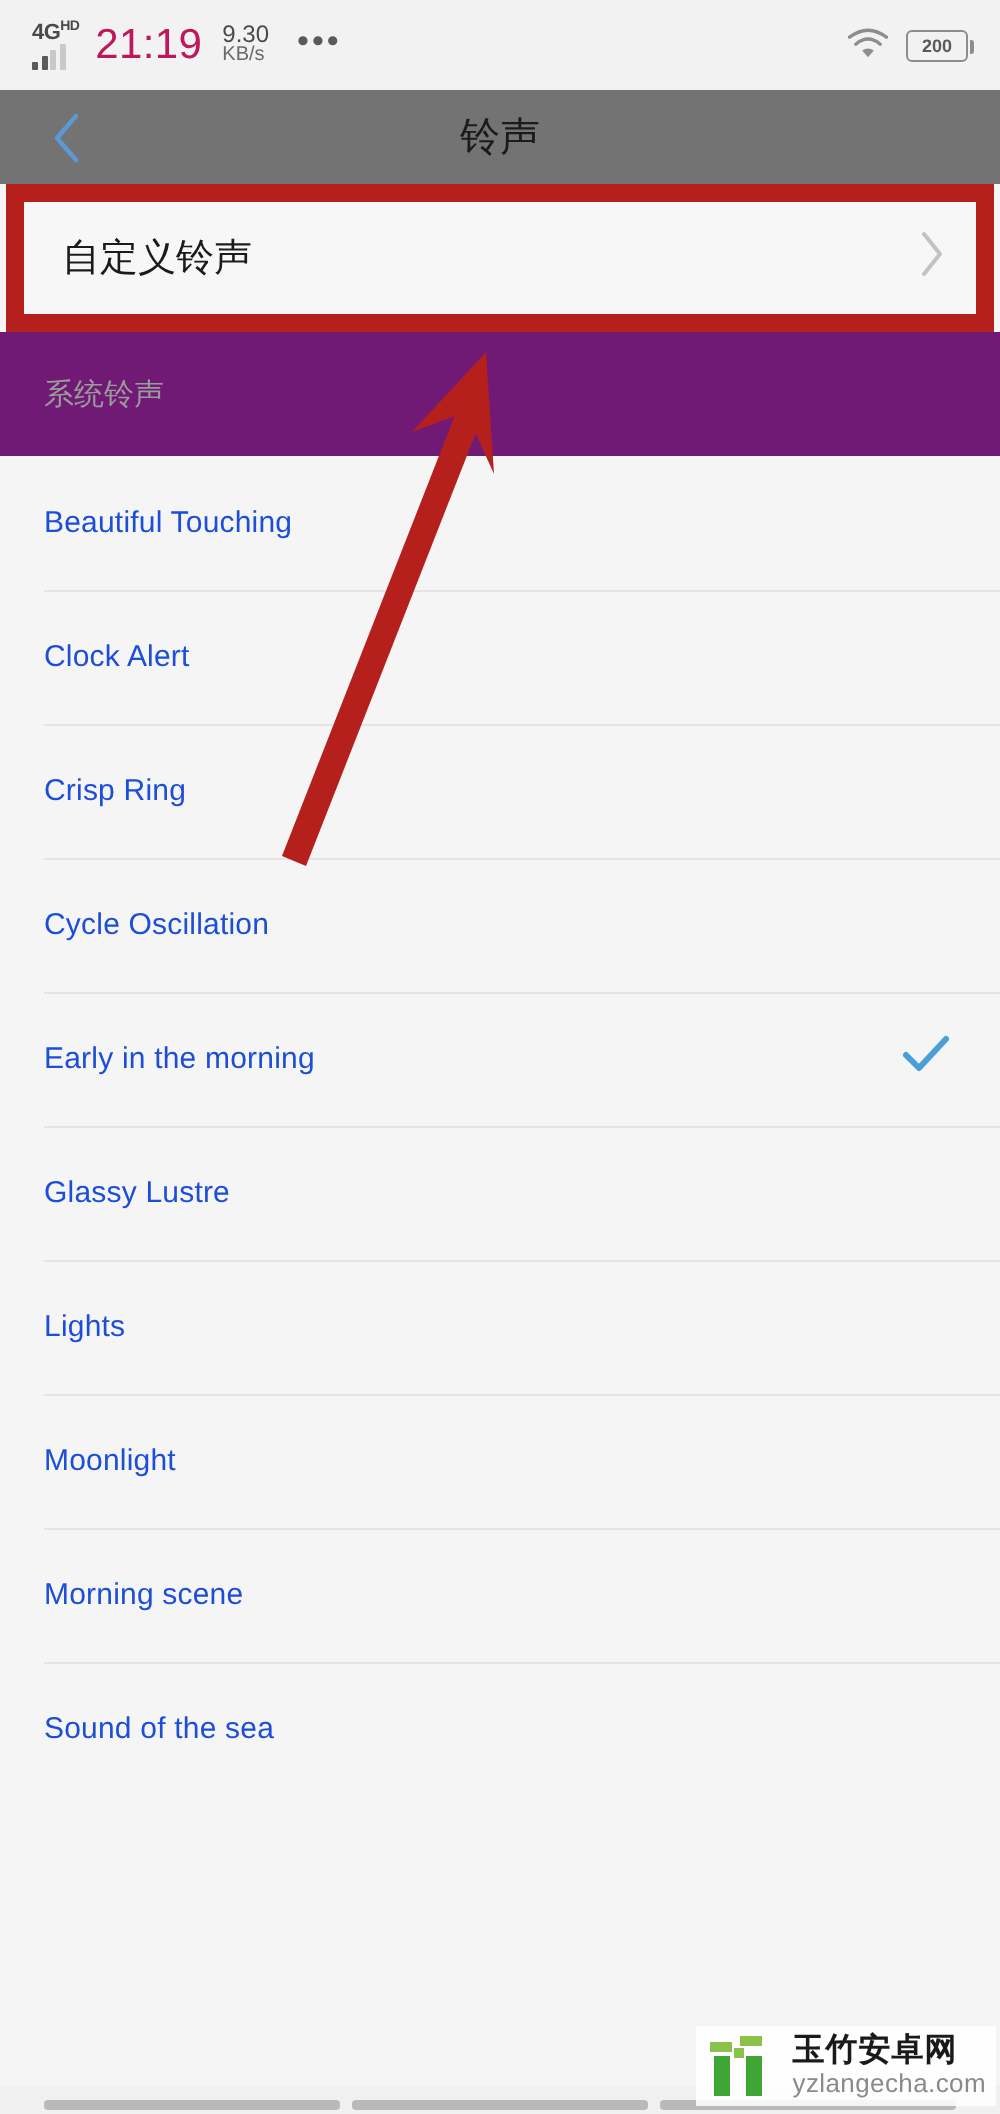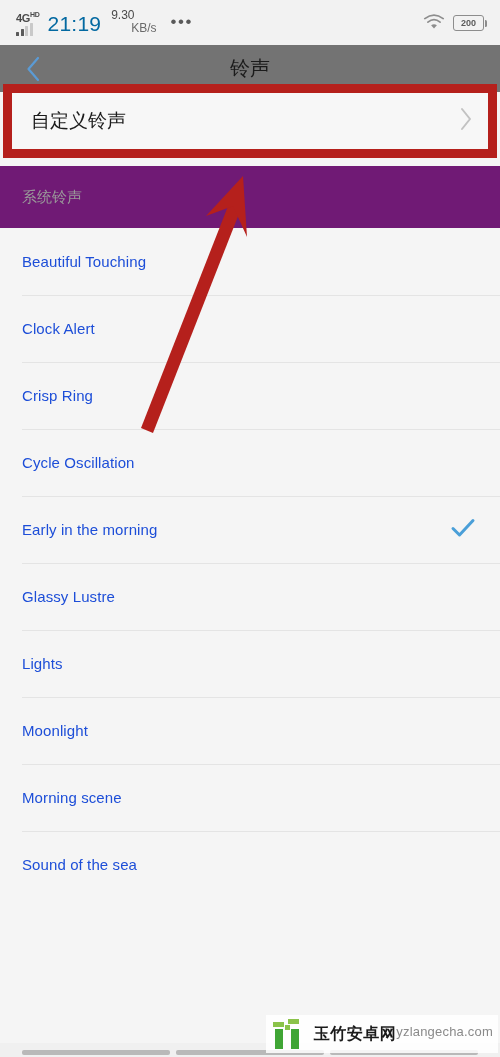--- a/index.html
+++ b/index.html
@@ -18,45 +18,45 @@
   .sb-left{ display:flex; align-items:flex-end; gap:5px; }
   .sig-wrap{ display:flex; flex-direction:column; align-items:flex-start; line-height:1; }
   .net-label{ font-size:11px; font-weight:bold; color:#4a4a4a; letter-spacing:-0.3px; }
   .net-label sup{ font-size:7px; vertical-align:super; }
   .bars{ display:flex; align-items:flex-end; gap:1.5px; height:11px; margin-top:1px;}
   .bars i{ display:block; width:3px; background:#5a5a5a; border-radius:.5px; }
   .bars i:nth-child(1){ height:4px; }
   .bars i:nth-child(2){ height:7px; }
   .bars i:nth-child(3){ height:10px; background:#c9c9c9; }
   .bars i:nth-child(4){ height:13px; background:#c9c9c9; }
-  .clock{ font-size:21px; color:#0369a1; letter-spacing:.2px; margin-left:3px; }
+  .clock{ font-size:21px; color:#be185d; letter-spacing:.2px; margin-left:3px; }
   .speed{ display:flex; flex-direction:column; line-height:1.05; margin-left:5px; margin-bottom:1px;}
   .speed .v{ font-size:12px; color:#4a4a4a; }
-  .speed .u{ font-size:12px; color:#6a6a6a;margin-left:20px; }
+  .speed .u{ font-size:10px; color:#6a6a6a; }
   .dots{ font-size:17px; color:#5a5a5a; letter-spacing:1.5px; margin-left:9px; margin-bottom:4px; }
   .sb-right{ margin-left:auto; display:flex; align-items:center; gap:8px; }
   .battery{
     position:relative; width:31px; height:16px; border:1.5px solid #8d8d8d;
     border-radius:3px; display:flex; align-items:center; justify-content:center;
   }
   .battery:after{
     content:""; position:absolute; right:-4px; top:4px; width:2.5px; height:7px;
     background:#8d8d8d; border-radius:0 1.5px 1.5px 0;
   }
   .battery span{ font-size:9px; color:#5a5a5a; font-weight:600; }
 
   
   .titlebar{ position:relative; height:47px; background:#737373; display:flex; align-items:center; }
   .back-btn{ position:absolute; left:18px; top:50%; transform:translateY(-50%); width:30px; height:30px;
              display:flex; align-items:center; justify-content:center; cursor:pointer; }
   .page-title{ width:100%; text-align:center; font-size:20px; color:#1b1b1b; }
 
   
   .hl-box{
-    position:absolute; left:3px; top:84px; width:494px; height:74px;
+    position:absolute; left:3px; top:92px; width:494px; height:74px;
     border:9px solid #b5201c; background:#f7f7f7; z-index:5;
   }
   .custom-row{
     position:relative; width:100%; height:100%; background:#f7f7f7;
     display:flex; align-items:center; padding:0 14px 0 19px; cursor:pointer;
   }
   .custom-row .lbl{ font-size:19px; color:#1b1b1b; }
   .custom-row .chev{ margin-left:auto; }
 
   
@@ -86,21 +86,21 @@
     position:absolute; right:2px; bottom:4px; display:flex; align-items:center;
     gap:7px; background:rgba(255,255,255,.86); padding:4px 5px 4px 7px; z-index:9;
   }
   .wm-logo{ position:relative; width:34px; height:30px; }
   .wm-logo i{ position:absolute; background:#3fa535; }
   .wm-logo i.b1{ left:2px; top:10px; width:8px; height:20px; }
   .wm-logo i.b2{ left:18px; top:10px; width:8px; height:20px; }
   .wm-logo i.t1{ left:0px; top:3px; width:11px; height:5px; background:#8bc34a; }
   .wm-logo i.t2{ left:15px; top:0px; width:11px; height:5px; background:#8bc34a; }
   .wm-logo i.d1{ left:12px; top:6px; width:5px; height:5px; background:#8bc34a; }
-  .wm-text{ display:flex; flex-direction:row; line-height:1.1; }
+  .wm-text{ display:flex; flex-direction:column; line-height:1.1; }
   .wm-cn{ font-size:16px; font-weight:bold; color:#1a1a1a; letter-spacing:.5px; }
   .wm-en{ font-size:13px; color:#8a8a8a; letter-spacing:.2px;text-align:right; }
 
   
   .navbar{ position:absolute; left:0; bottom:0; width:500px; height:14px; background:#f0f0f0; z-index:7;
            display:flex; align-items:flex-end; justify-content:center; gap:6px; padding-bottom:2px; }
   .navbar i{ display:block; height:5px; background:#b9b9b9; border-radius:2px; }
   .navbar i.a{ width:148px; }
   .navbar i.b{ width:148px; }
   .navbar i.c{ width:148px; }

